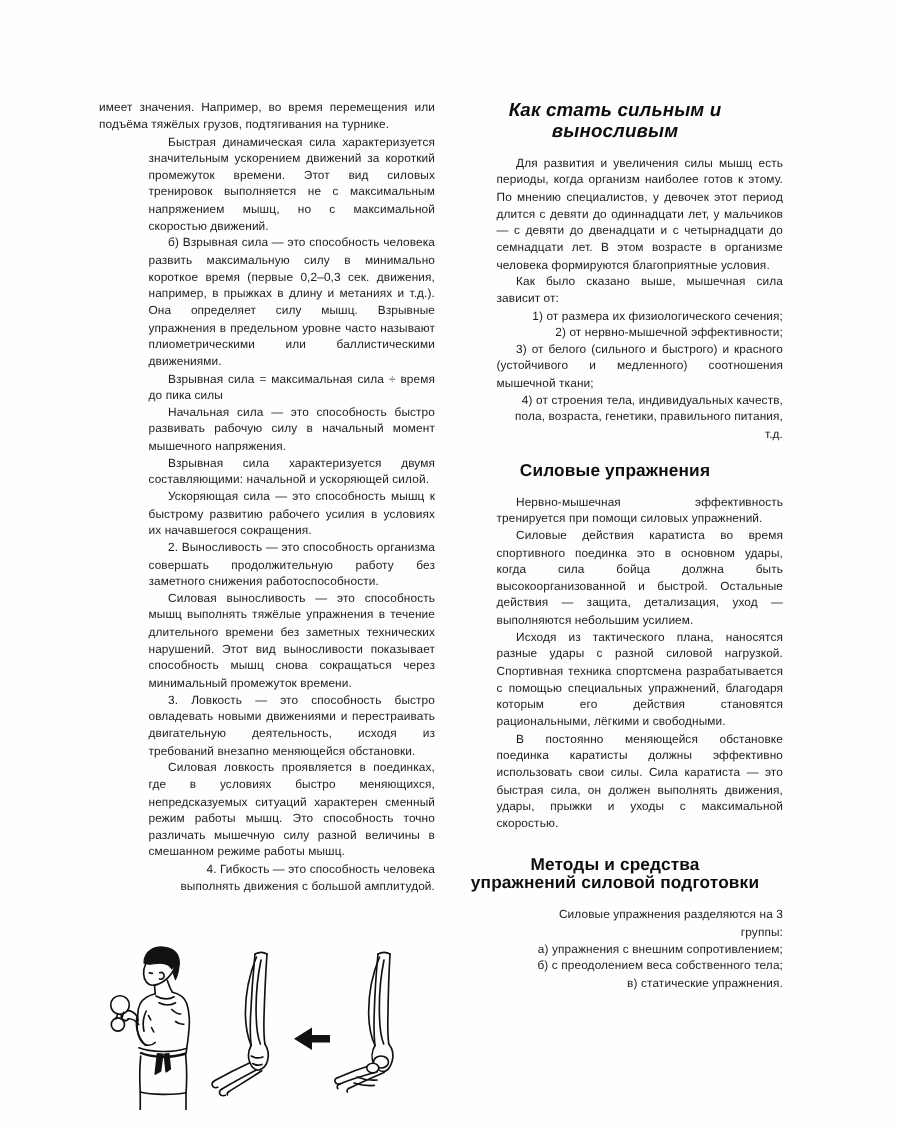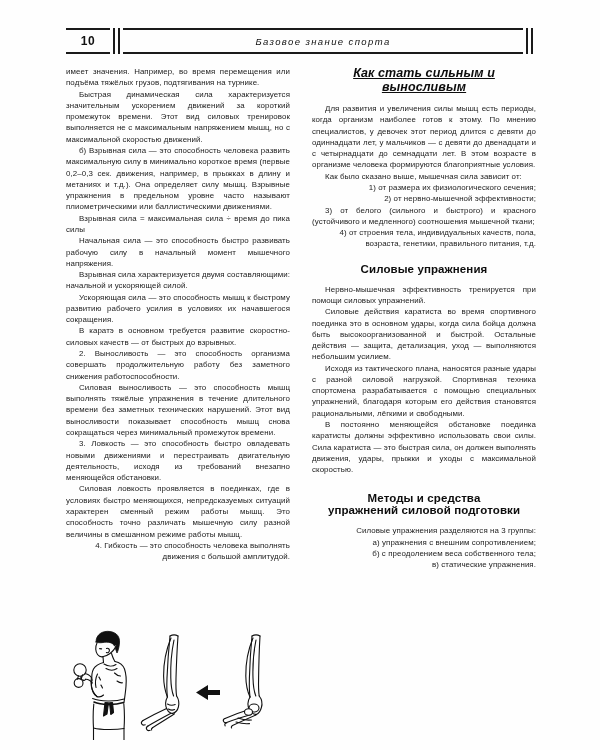--- a/index.html
+++ b/index.html
@@ -71,52 +71,51 @@
   }
 
   
   .columns {
     position: absolute;
     left: 66px;
     top: 66px;
     width: 470px;
     height: 676px;
     display: flex;
-    gap: 22px;
+    gap: 8px;
   }
   .col {
     width: 224px;
     position: relative;
   }
 
   p {
     margin: 0;
     font-size: 7.9px;
     line-height: 11.28px;
     text-align: justify;
     text-justify: inter-word;
     color: #1b1b1b;
     letter-spacing: 0.01em;
   }
-  p.ind { text-indent: 13px; }
+  p.ind { text-indent: 13px; margin-left: 33px; }
   p.noind { text-indent: 0; }
   p.last { text-align: right; }
 
   h2.section {
     margin: 0;
     font-size: 11.5px;
     font-weight: bold;
     text-align: center;
     color: #0d0d0d;
     letter-spacing: 0.1px;
   }
   h2.section.script {
     font-size: 12.5px;
     font-style: italic;
-    text-decoration: underline;
   }
   h2.section .ln { display: block; }
   .sp-m { height: 9px; }
   .sp-l { height: 13px; }
   .sp-xl { height: 17px; }
 
   
   .figure {
     position: absolute;
     left: 4px;
@@ -124,44 +123,31 @@
     width: 218px;
     height: 112px;
   }
   .figure svg { display: block; }
 </style>
 </head>
 <body>
 
 <div class="page">
 
-  <div class="runhead">
-    <div class="runhead-num">10</div>
-    <div class="rule-pair">
-        <i></i>
-        <i></i>
-      </div>
-    <div class="runhead-title">Базовое знание спорта</div>
-    <div class="rule-pair">
-        <i></i>
-        <i></i>
-      </div>
-  </div>
 
   <div class="columns">
 
     <div class="col">
       <p class="noind">имеет значения. Например, во время перемещения или подъёма тяжёлых грузов, подтягивания на турнике.</p>
       <p class="ind">Быстрая динамическая сила характеризуется значительным ускорением движений за короткий промежуток времени. Этот вид силовых тренировок выполняется не с максимальным напряжением мышц, но с максимальной скоростью движений.</p>
       <p class="ind">б) Взрывная сила — это способность человека развить максимальную силу в минимально короткое время (первые 0,2–0,3 сек. движения, например, в прыжках в длину и метаниях и т.д.). Она определяет силу мышц. Взрывные упражнения в предельном уровне часто называют плиометрическими или баллистическими движениями.</p>
       <p class="ind">Взрывная сила = максимальная сила ÷ время до пика силы</p>
       <p class="ind">Начальная сила — это способность быстро развивать рабочую силу в начальный момент мышечного напряжения.</p>
       <p class="ind">Взрывная сила характеризуется двумя составляющими: начальной и ускоряющей силой.</p>
       <p class="ind">Ускоряющая сила — это способность мышц к быстрому развитию рабочего усилия в условиях их начавшегося сокращения.</p>
-      <p class="ind">В каратэ в основном требуется развитие скоростно-силовых качеств — от быстрых до взрывных.</p>
       <p class="ind">2. Выносливость — это способность организма совершать продолжительную работу без заметного снижения работоспособности.</p>
       <p class="ind">Силовая выносливость — это способность мышц выполнять тяжёлые упражнения в течение длительного времени без заметных технических нарушений. Этот вид выносливости показывает способность мышц снова сокращаться через минимальный промежуток времени.</p>
       <p class="ind">3. Ловкость — это способность быстро овладевать новыми движениями и перестраивать двигательную деятельность, исходя из требований внезапно меняющейся обстановки.</p>
       <p class="ind">Силовая ловкость проявляется в поединках, где в условиях быстро меняющихся, непредсказуемых ситуаций характерен сменный режим работы мышц. Это способность точно различать мышечную силу разной величины в смешанном режиме работы мышц.</p>
       <p class="ind last">4. Гибкость — это способность человека выполнять движения с большой амплитудой.</p>
 
       <div class="figure">
         <svg width="218" height="112" viewBox="0 0 218 112" xmlns="http://www.w3.org/2000/svg">
           <g fill="none" stroke="#111" stroke-width="1.1" stroke-linejoin="round" stroke-linecap="round">
 

